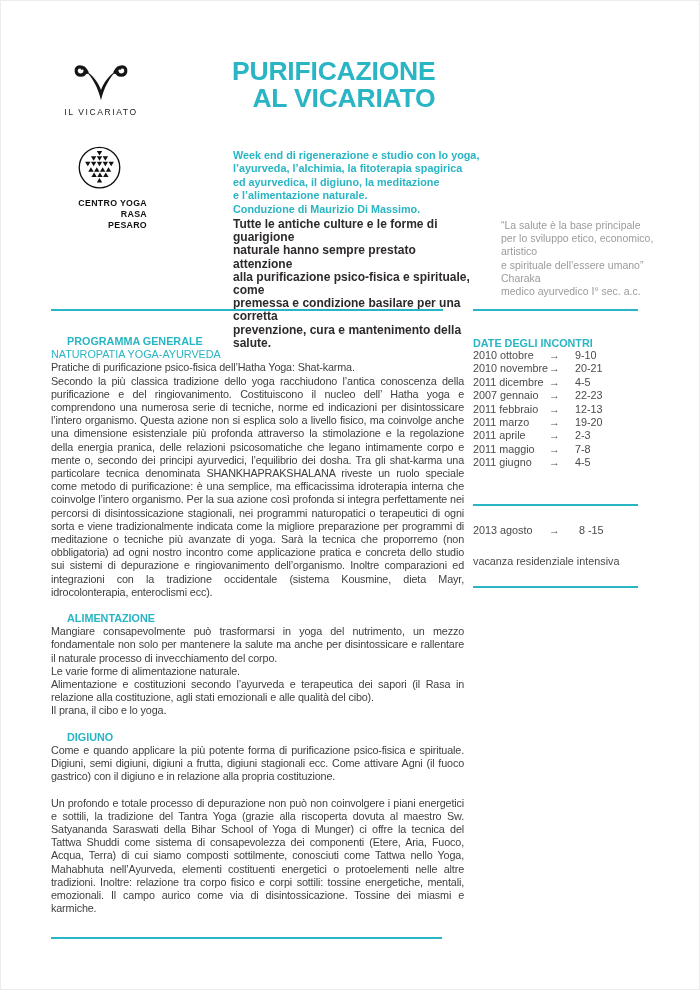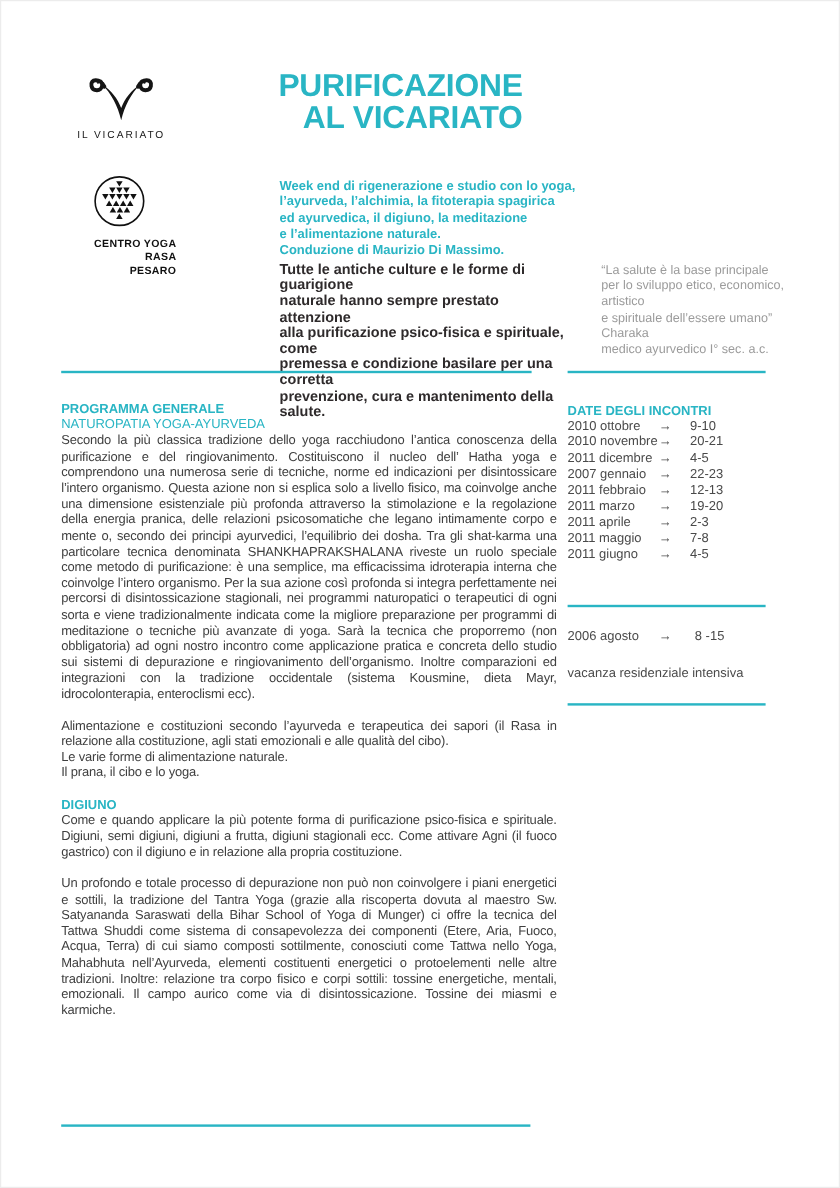--- a/index.html
+++ b/index.html
@@ -47,21 +47,21 @@
   .rule-top-right  { left:472px; top:308px; width:165px; }
   .rule-side-1     { left:472px; top:503px; width:165px; }
   .rule-side-2     { left:472px; top:585px; width:165px; }
   .rule-bottom     { left:50px;  top:936px; width:391px; }
 
   
   main.col-left {
     position:absolute; left:50px; top:334px; width:413px;
     font-size:10.8px; line-height:13.2px; letter-spacing:-0.15px;
   }
-  main h2 { font-size:10.8px; line-height:13.2px; font-weight:bold; color:#29b5c4; letter-spacing:0; }
+  main h2 { font-size:10.8px; line-height:13.2px; font-weight:bold; color:#29b5c4; letter-spacing:0;margin-left:16px; }
   main h3 { font-size:10.8px; line-height:13.2px; font-weight:normal; color:#29b5c4; letter-spacing:0; }
   main p  { text-align:justify; hyphens:auto; -webkit-hyphens:auto; color:#3f3f3f; }
   main section + section { margin-top:13px; }
 
   
   aside.col-right { position:absolute; left:472px; top:336px; width:170px; font-size:10.8px; color:#4a4a4a; }
   aside h2 { font-size:10.8px; font-weight:bold; color:#29b5c4; letter-spacing:0; }
   .date-list { }
   .date-row { display:flex; line-height:13.4px; }
   .date-row .lbl { width:76px; }
@@ -132,25 +132,28 @@
 Charaka
 medico ayurvedico I° sec. a.c.</p>
 
   <div class="rule rule-top-left"></div>
   <div class="rule rule-top-right"></div>
 
   <main class="col-left">
     <section>
       <h2>PROGRAMMA GENERALE</h2>
       <h3>NATUROPATIA YOGA-AYURVEDA</h3>
+      <p>Pratiche di purificazione psico-fisica dell’Hatha Yoga: Shat-karma.</p>
       <p>Secondo la più classica tradizione dello yoga racchiudono l’antica conoscenza della purificazione e del ringiovanimento. Costituiscono il nucleo dell’ Hatha yoga e comprendono una numerosa serie di tecniche, norme ed indicazioni per disintossicare l’intero organismo. Questa azione non si esplica solo a livello fisico, ma coinvolge anche una dimensione esistenziale più profonda attraverso la stimolazione e la regolazione della energia pranica, delle relazioni psicosomatiche che legano intimamente corpo e mente o, secondo dei principi ayurvedici, l’equilibrio dei dosha. Tra gli shat-karma una particolare tecnica denominata SHANKHAPRAKSHALANA riveste un ruolo speciale come metodo di purificazione: è una semplice, ma efficacissima idroterapia interna che coinvolge l’intero organismo. Per la sua azione così profonda si integra perfettamente nei percorsi di disintossicazione stagionali, nei programmi naturopatici o terapeutici di ogni sorta e viene tradizionalmente indicata come la migliore preparazione per programmi di meditazione o tecniche più avanzate di yoga. Sarà la tecnica che proporremo (non obbligatoria) ad ogni nostro incontro come applicazione pratica e concreta dello studio sui sistemi di depurazione e ringiovanimento dell’organismo. Inoltre comparazioni ed integrazioni con la tradizione occidentale (sistema Kousmine, dieta Mayr, idrocolonterapia, enteroclismi ecc).</p>
     </section>
     <section>
+      <h2>ALIMENTAZIONE</h2>
+      <p>Mangiare consapevolmente può trasformarsi in yoga del nutrimento, un mezzo fondamentale non solo per mantenere la salute ma anche per disintossicare e rallentare il naturale processo di invecchiamento del corpo.</p>
+      <p>Le varie forme di alimentazione naturale.</p>
       <p>Alimentazione e costituzioni secondo l’ayurveda e terapeutica dei sapori (il Rasa in relazione alla costituzione, agli stati emozionali e alle qualità del cibo).</p>
-      <p>Le varie forme di alimentazione naturale.</p>
       <p>Il prana, il cibo e lo yoga.</p>
     </section>
     <section>
       <h2>DIGIUNO</h2>
       <p>Come e quando applicare la più potente forma di purificazione psico-fisica e spirituale. Digiuni, semi digiuni, digiuni a frutta, digiuni stagionali ecc. Come attivare Agni (il fuoco gastrico) con il digiuno e in relazione alla propria costituzione.</p>
     </section>
     <section>
       <p>Un profondo e totale processo di depurazione non può non coinvolgere i piani energetici e sottili, la tradizione del Tantra Yoga (grazie alla riscoperta dovuta al maestro Sw. Satyananda Saraswati della Bihar School of Yoga di Munger) ci offre la tecnica del Tattwa Shuddi come sistema di consapevolezza dei componenti (Etere, Aria, Fuoco, Acqua, Terra) di cui siamo composti sottilmente, conosciuti come Tattwa nello Yoga, Mahabhuta nell’Ayurveda, elementi costituenti energetici o protoelementi nelle altre tradizioni. Inoltre: relazione tra corpo fisico e corpi sottili: tossine energetiche, mentali, emozionali. Il campo aurico come via di disintossicazione. Tossine dei miasmi e karmiche.</p>
     </section>
   </main>
@@ -201,21 +204,21 @@
       <div class="date-row">
           <span class="lbl">2011 giugno</span>
           <span class="arr">→</span>
           <span class="days">4-5</span>
         </div>
     </div>
   </aside>
 
   <div class="rule rule-side-1"></div>
   <div class="special-row">
-    <span class="lbl">2006 agosto</span>
+    <span class="lbl">2013 agosto</span>
     <span class="arr">→</span>
     <span class="days">8 -15</span>
   </div>
   <div class="side-note">vacanza residenziale intensiva</div>
   <div class="rule rule-side-2"></div>
 
   <div class="rule rule-bottom"></div>
 
 </div>
 

